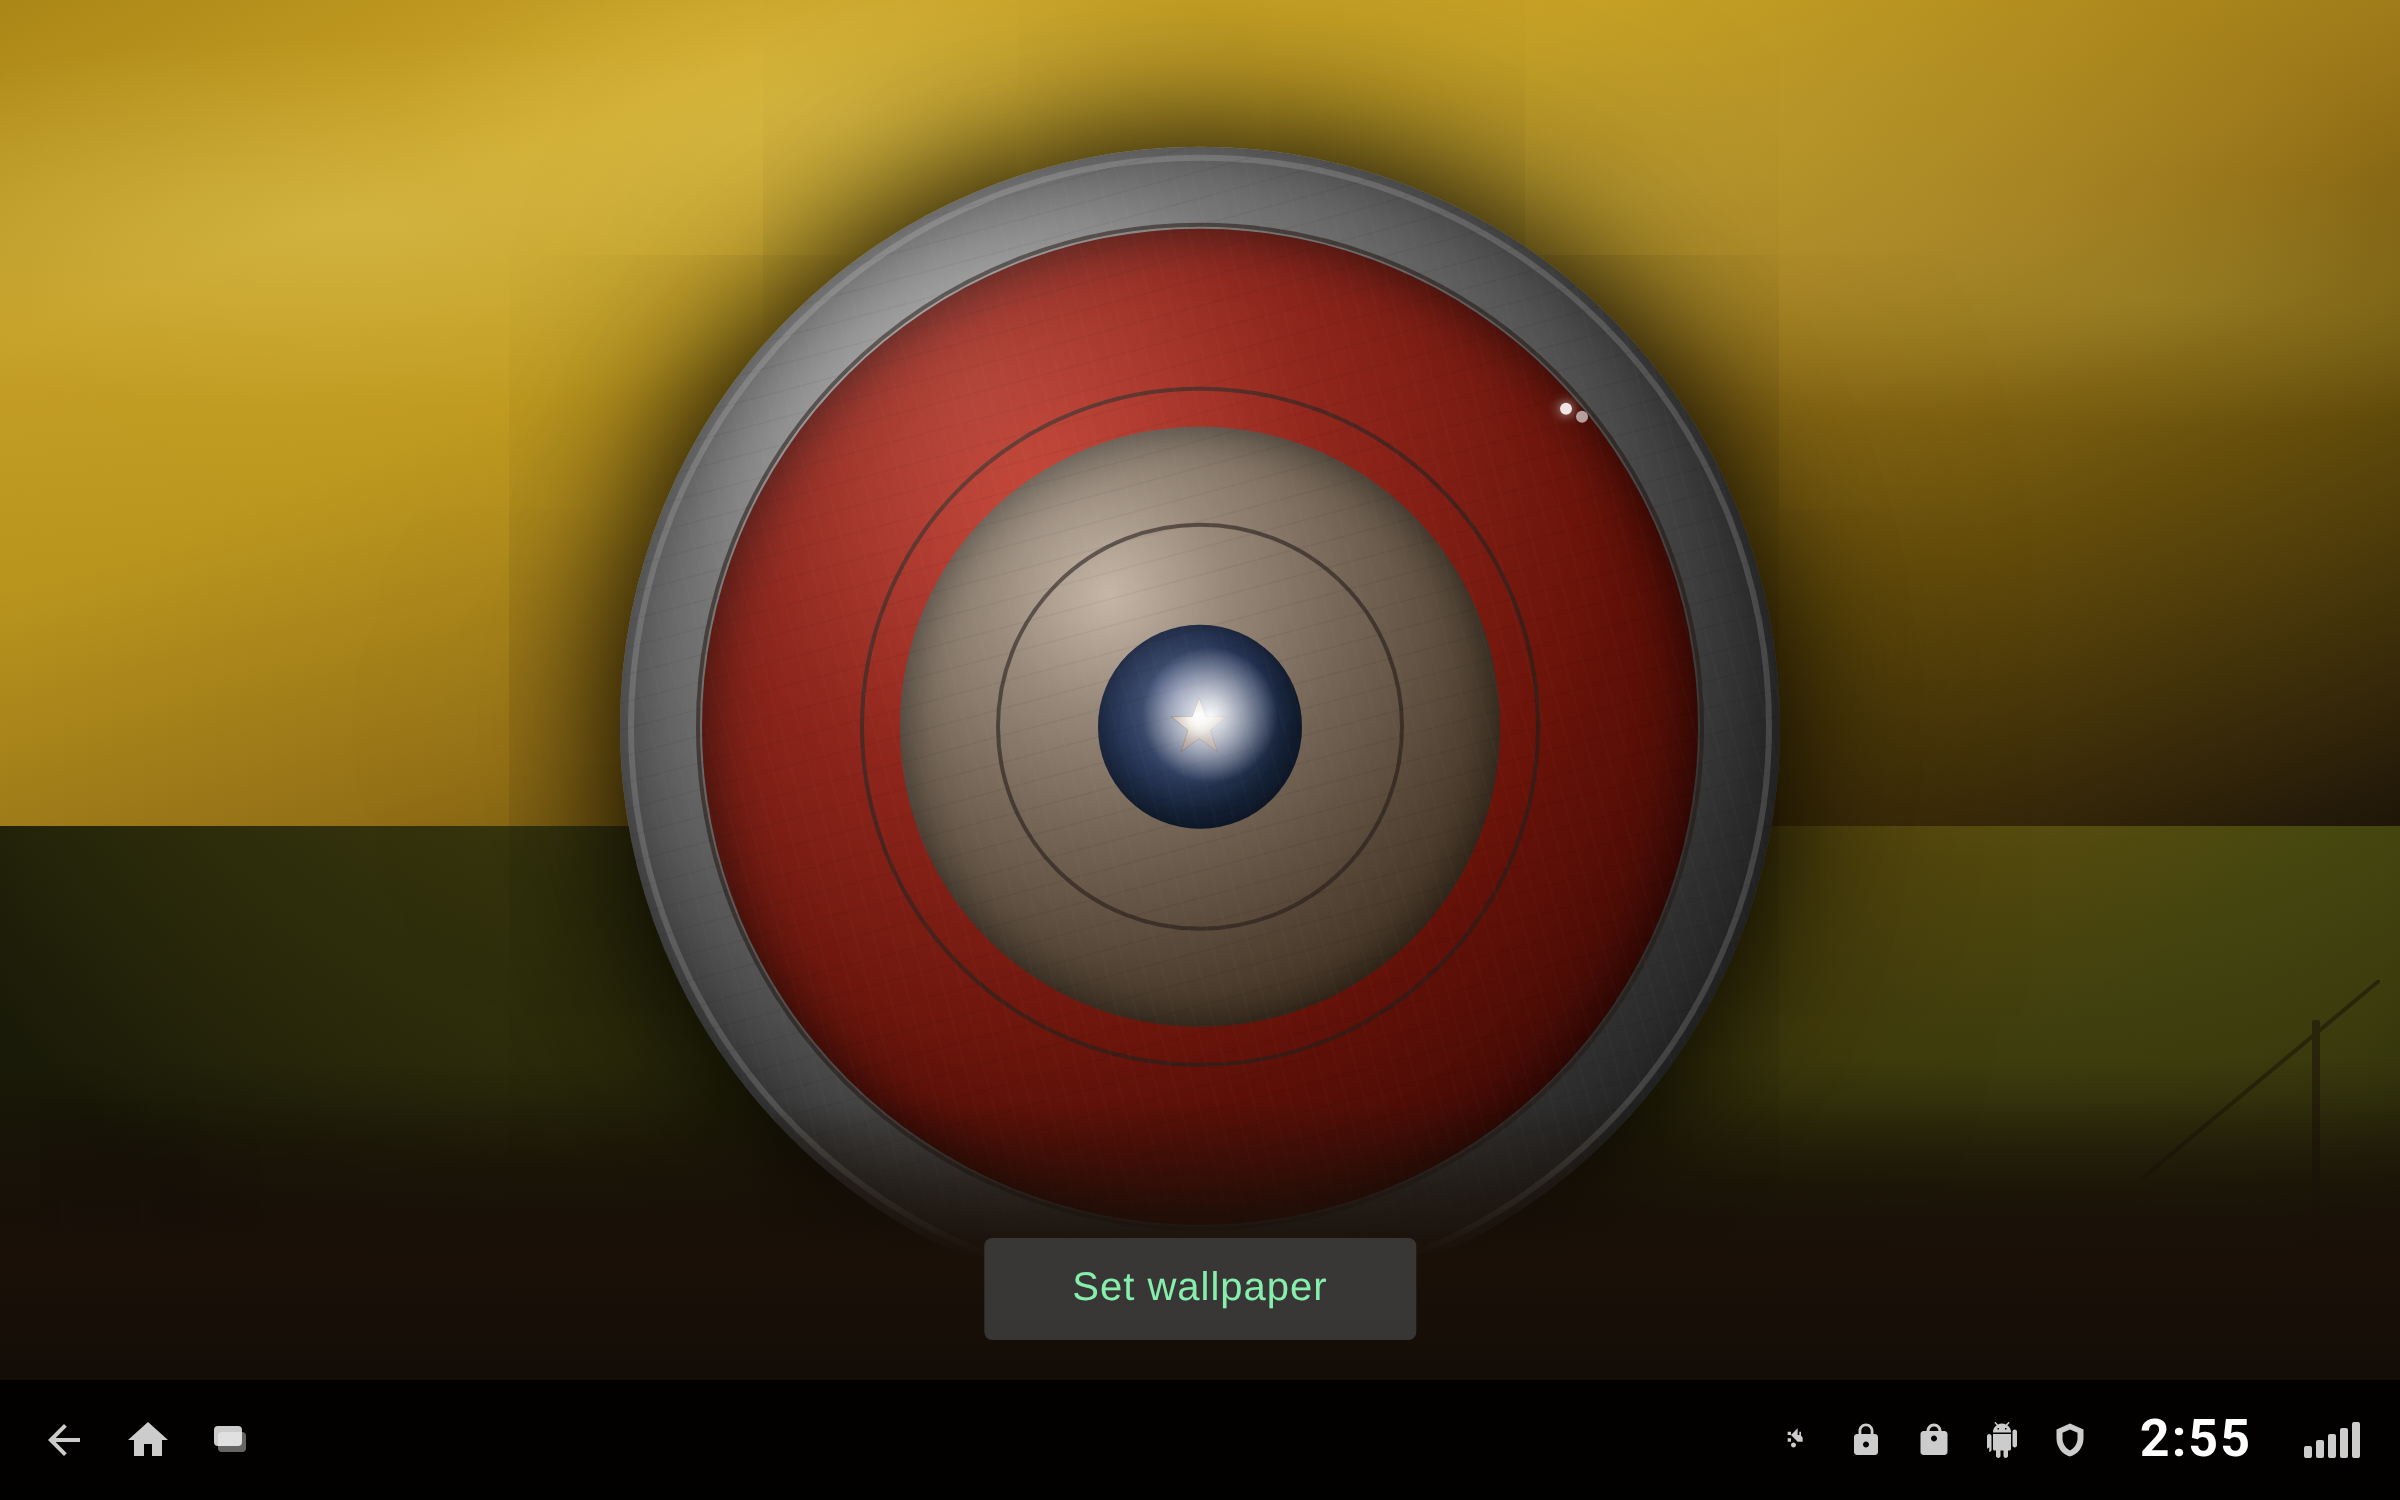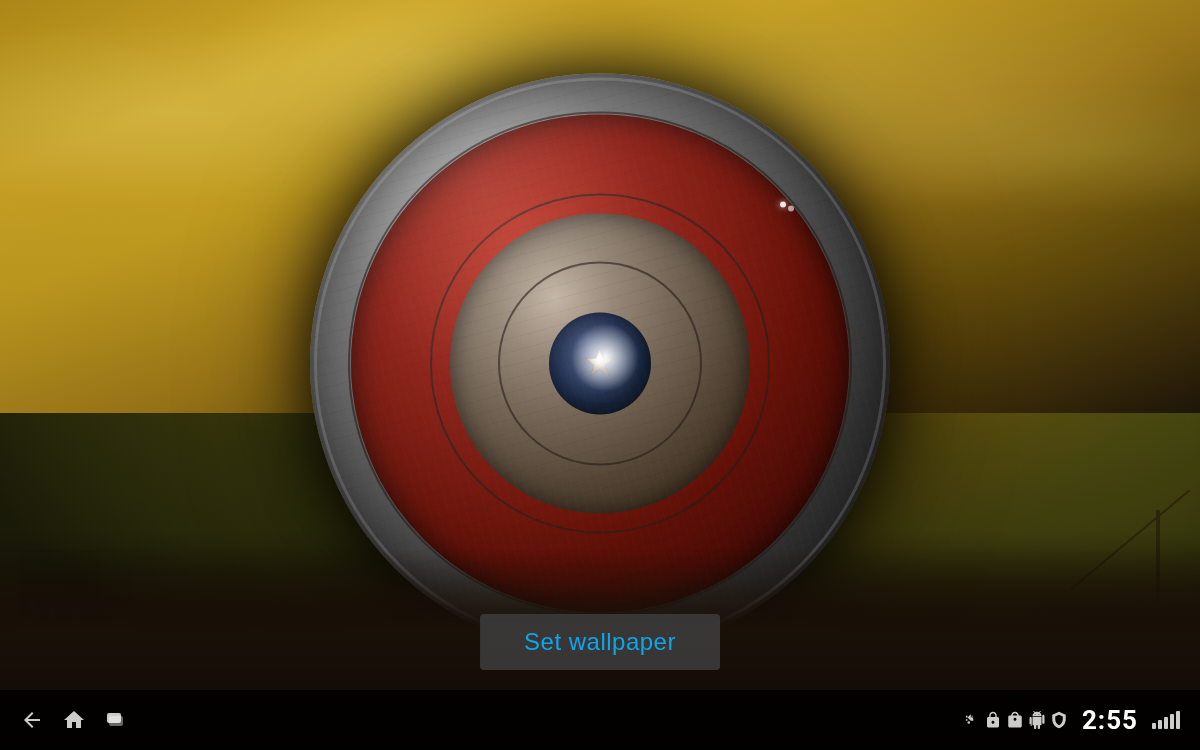--- a/index.html
+++ b/index.html
@@ -206,21 +206,21 @@
 
     .nav-left {
       display: flex;
       align-items: center;
       gap: 18px;
     }
 
     .nav-right {
       display: flex;
       align-items: center;
-      gap: 4px;
+      gap: 16px;
     }
 
     .nav-icon {
       color: rgba(255,255,255,0.8);
       font-size: 22px;
       cursor: pointer;
       display: flex;
       align-items: center;
       justify-content: center;
     }
@@ -239,24 +239,24 @@
       margin: 0 10px;
     }
 
     
     #set-wallpaper-btn {
       position: absolute;
       bottom: 80px;
       left: 50%;
       transform: translateX(-50%);
       background: rgba(60, 60, 60, 0.88);
-      color: #0ea5e9;
+      color: #86efac;
       border: none;
       padding: 14px 44px;
-      font-size: 24px;
+      font-size: 20px;
       font-weight: 500;
       border-radius: 4px;
       cursor: pointer;
       z-index: 200;
       white-space: nowrap;
       letter-spacing: 0.5px;
     }
 
     
     .status-icon {

